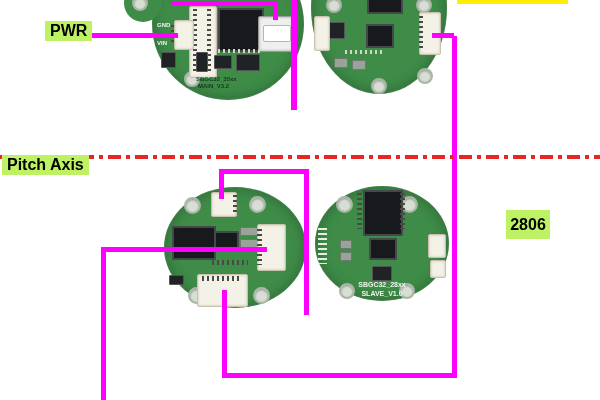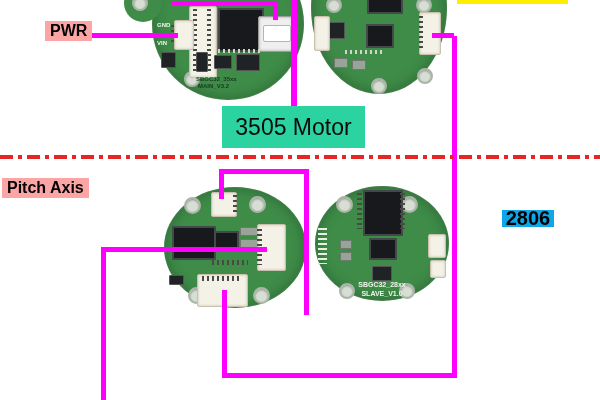--- a/index.html
+++ b/index.html
@@ -28,26 +28,26 @@
   .usb-slot{position:absolute;background:#fff;border:1px solid #b5b5b5;border-radius:2px;}
 
   
   .wire{position:absolute;background:#ff00ff;}
 
   
   .divider{position:absolute;left:0;top:155px;width:600px;height:4px;
            background:repeating-linear-gradient(90deg,#e62525 0 13px,transparent 13px 18px,#e62525 18px 22px,transparent 22px 27px);}
 
   
-  .tag-yellow{position:absolute;background:#fca5a5;color:#000;font-weight:bold;
+  .tag-yellow{position:absolute;background:#bef264;color:#000;font-weight:bold;
               font-size:16px;line-height:18px;padding:1px 5px;white-space:nowrap;}
   .tag-teal{position:absolute;background:#2bd3a0;color:#0b0b0b;display:flex;align-items:center;
             justify-content:center;font-size:23px;white-space:pre;}
   .slave-label{position:absolute;left:453px;top:210px;width:150px;text-align:center;line-height:17px;}
-  .slave-label span{background:#0ea5e9;color:#000;font-weight:bold;font-size:20px;padding:0 4px;display:inline-block;}
+  .slave-label span{background:#bef264;color:#000;font-weight:bold;font-size:16px;padding:6px 4px;display:inline-block;}
   .sliver{position:absolute;background:#ffee00;}
 </style>
 </head>
 <body>
 
 <div id="screen">
 
   <div class="board" style="left:152px;top:-52px;width:152px;height:152px;"></div>
   <div class="ear" style="left:124px;top:-16px;width:38px;height:38px;"></div>
   <div class="screw" style="left:132px;top:-5px;width:12px;height:12px;"></div>
@@ -146,20 +146,19 @@
   <div class="wire" style="left:222px;top:373px;width:235px;height:5px;"></div>
   <div class="wire" style="left:452px;top:36px;width:5px;height:342px;"></div>
   <div class="wire" style="left:432px;top:33px;width:22px;height:5px;"></div>
 
   <div class="wire" style="left:101px;top:247px;width:166px;height:5px;"></div>
   <div class="wire" style="left:101px;top:247px;width:5px;height:153px;"></div>
 
   <div class="divider"></div>
 
   <div class="tag-yellow" style="left:45px;top:21px;">PWR</div>
-  <div class="tag-teal" style="left:222px;top:106px;width:143px;height:42px;">3505 Motor</div>
-  <div class="tag-yellow" style="left:2px;top:178px;">Pitch Axis</div>
+  <div class="tag-yellow" style="left:2px;top:155px;">Pitch Axis</div>
   <div class="slave-label">
     <span>2806</span><br>
   </div>
   <div class="sliver" style="left:457px;top:0px;width:111px;height:4px;"></div>
 
 </div>
 
 </body></html>

